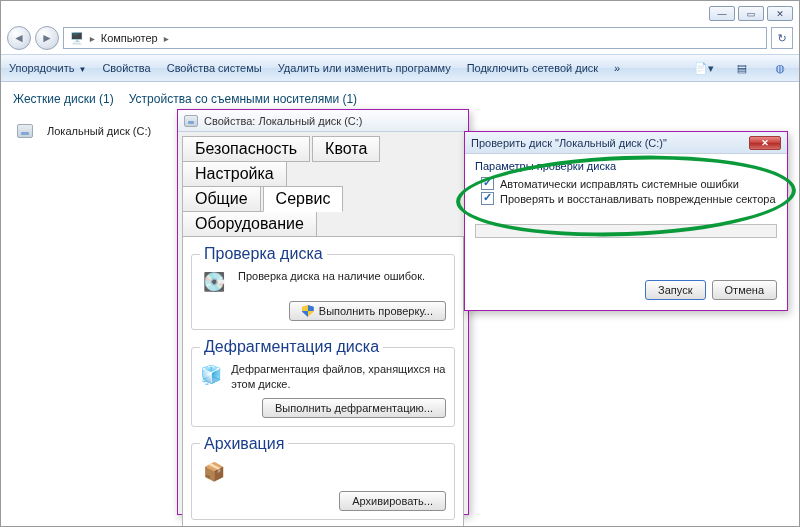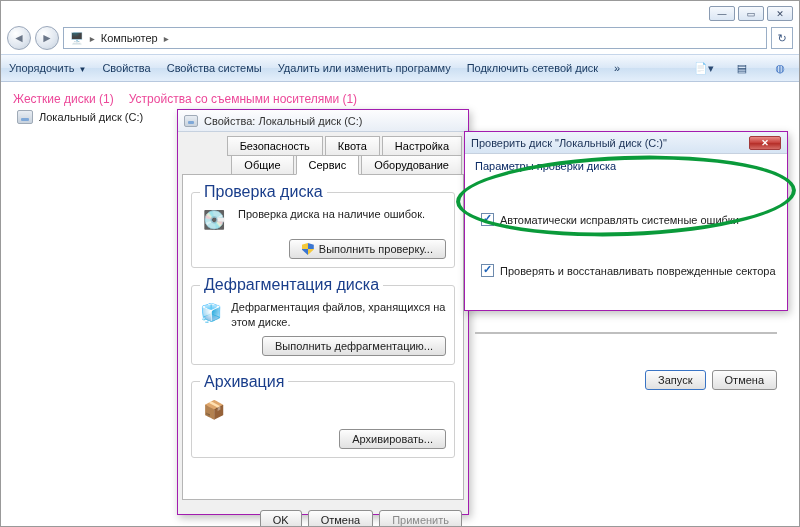--- a/index.html
+++ b/index.html
@@ -83,27 +83,27 @@
     width:22px; height:18px;
     display:flex;align-items:center;justify-content:center;
     font-size:11px;color:#2b4b74;
   }
   
   .content {
     position: relative;
     padding: 6px 10px;
   }
   .grouphdr {
-    color: #ec4899;
+    color: #0c4a6e;
     font-size: 12px;
     display: inline-block;
-    margin: 4px 10px 2px 2px;
+    margin: 4px 10px 16px 2px;
   }
   .sidebar-item {
-    display:flex; align-items:center; gap:6px;
+    display:flex; align-items:center; gap:14px;
     color:#222; margin-left:6px; margin-top:2px;
   }
   .drive-icon {
     width:16px;height:14px;
     background:linear-gradient(#e8edf3,#c8d2dd);
     border:1px solid #9faab7; border-radius:2px;
     position:relative;
   }
   .drive-icon::after{
     content:""; position:absolute; left:3px; right:3px; bottom:2px; height:3px;
@@ -123,23 +123,22 @@
     border-bottom: 1px solid #c6d1df;
     height: 22px;
     display:flex; align-items:center;
     padding: 0 6px;
     font-size: 11px; color:#333;
     gap:6px;
   }
   .tabstrip {
     display:flex; flex-wrap:wrap;
     padding: 4px 4px 0 4px;
-    font-size:11px;
+    font-size:16px;
     background:#f0f0f0;
-    justify-content:flex-end;
   }
   .tab {
     padding: 3px 12px;
     border: 1px solid #b5b5b5;
     background: linear-gradient(#fdfdfd,#ececec);
     margin-right: 2px;
     margin-bottom:-1px;
     position:relative;
   }
   .tab.active {
@@ -200,21 +199,21 @@
     border-radius:2px;
     background:linear-gradient(#e98b86,#c84540 45%,#b52f29 55%,#d46b65);
     display:flex;align-items:center;justify-content:center;
     color:#fff; font-size:9px; font-weight:bold;
   }
   .check-body {
     background:#fff;
     padding: 6px 10px 10px 10px;
     position:relative;
     height: calc(100% - 22px);
-    display:flex; flex-direction:column;gap:36px;
+    display:flex; flex-direction:column;
   }
   .params-label { font-size:11px; color:#0a2a64; margin-bottom:4px; }
   .chkline { display:flex; align-items:center; gap:6px; font-size:11px; color:#222; margin:1px 0 1px 6px; }
   .chkbox {
     width:13px;height:13px;border:1px solid #6d8aad;
     background:#fff; position:relative;
   }
   .chkbox::after{
     content:"✓"; color:#2165b9; font-size:11px; font-weight:bold;
     position:absolute; left:1px; top:-2px;

